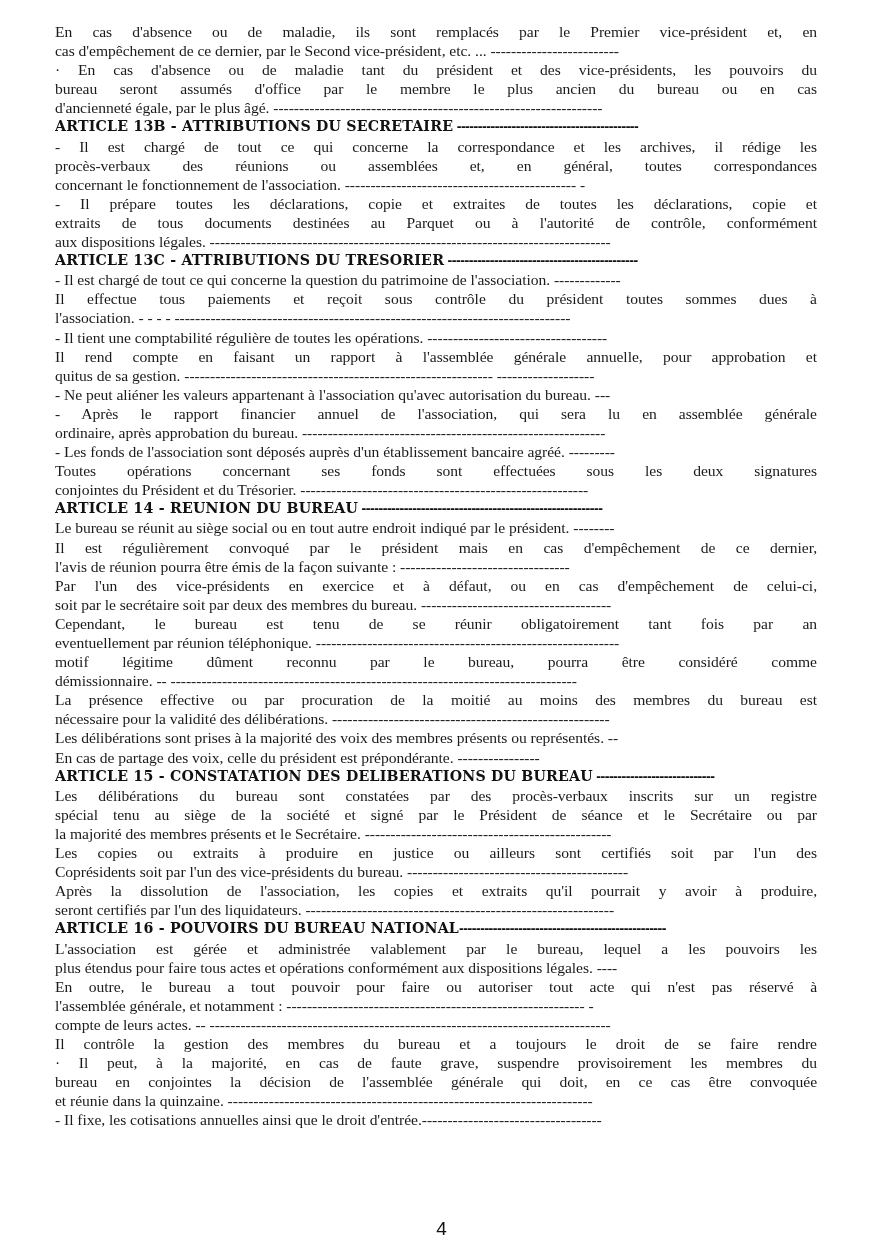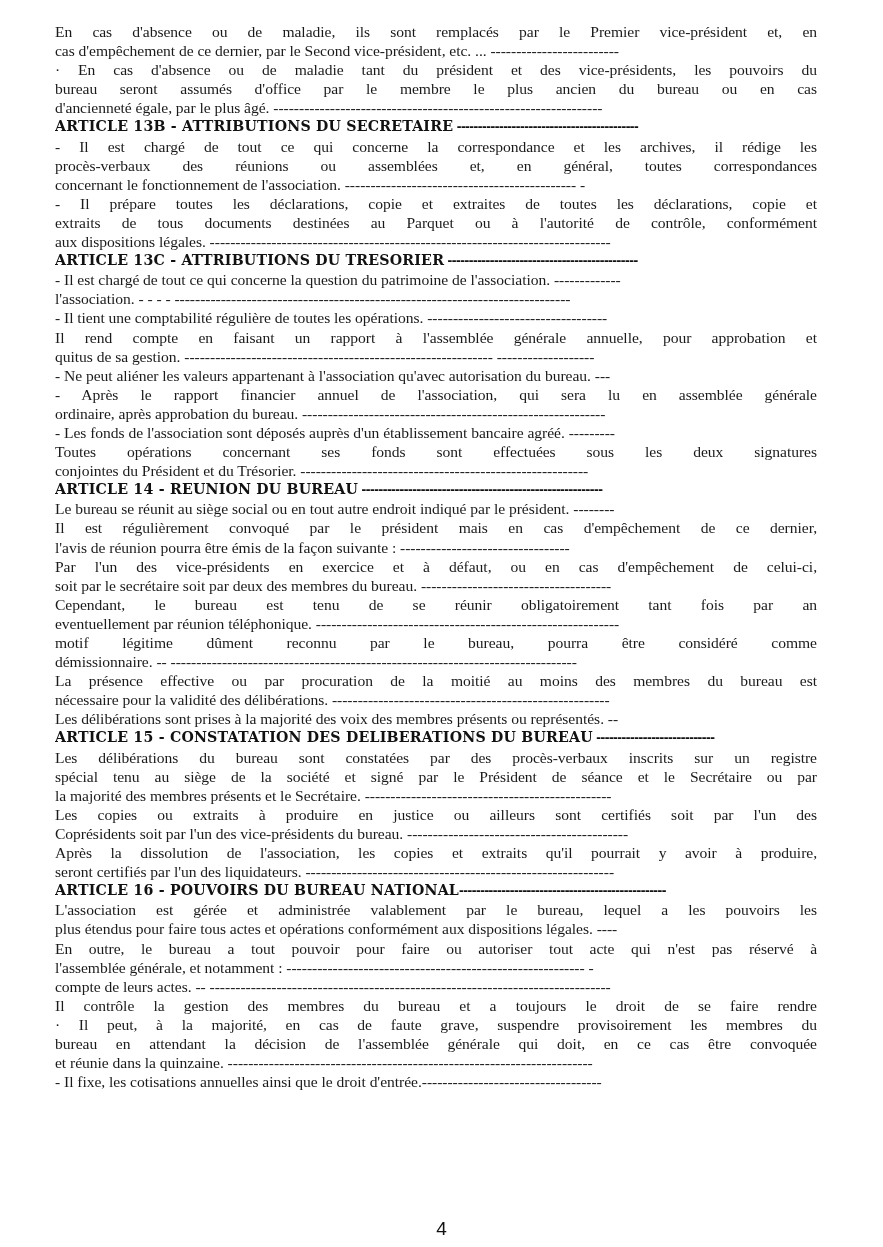--- a/index.html
+++ b/index.html
@@ -37,20 +37,21 @@
     <div class="line">d'ancienneté égale, par le plus âgé. ----------------------------------------------------------------</div>
     <div class="heading"><span class="u">ARTICLE 13B</span><span> - </span><span class="u">ATTRIBUTIONS DU SECRETAIRE</span><span class="dash"> -------------------------------------------</span></div>
     <div class="line just">- Il est chargé de tout ce qui concerne la correspondance et les archives, il rédige les</div>
     <div class="line just">procès-verbaux des réunions ou assemblées et, en général, toutes correspondances</div>
     <div class="line">concernant le fonctionnement de l'association. ---------------------------------------------       -</div>
     <div class="line just">- Il prépare toutes les déclarations, copie et extraites de toutes les déclarations, copie et</div>
     <div class="line just">extraits de tous documents destinées au Parquet ou à l'autorité de contrôle, conformément</div>
     <div class="line">aux dispositions légales. ------------------------------------------------------------------------------</div>
     <div class="heading"><span class="u">ARTICLE 13C</span><span> - </span><span class="u">ATTRIBUTIONS DU TRESORIER</span><span class="dash"> ---------------------------------------------</span></div>
     <div class="line">- Il est chargé de tout ce qui concerne la question du patrimoine de l'association. -------------</div>
+    <div class="line just">  Il effectue tous paiements et reçoit sous contrôle du président toutes sommes dues à</div>
     <div class="line">l'association.  -  -  -  -  -----------------------------------------------------------------------------</div>
     <div class="line">- Il tient une comptabilité régulière de toutes les opérations. -----------------------------------</div>
     <div class="line just">  Il rend compte en faisant un rapport à l'assemblée générale annuelle, pour approbation et</div>
     <div class="line">quitus de sa gestion. ------------------------------------------------------------ -------------------</div>
     <div class="line">- Ne peut aliéner les valeurs appartenant à l'association qu'avec autorisation du bureau. ---</div>
     <div class="line just">- Après le rapport financier annuel de l'association, qui sera lu en assemblée générale</div>
     <div class="line">ordinaire, après approbation du bureau. -----------------------------------------------------------</div>
     <div class="line">- Les fonds de l'association sont déposés auprès d'un établissement bancaire agréé. ---------</div>
     <div class="line just">  Toutes opérations concernant ses fonds sont effectuées sous les deux signatures</div>
     <div class="line">conjointes du Président et du Trésorier. --------------------------------------------------------</div>
@@ -60,33 +61,34 @@
     <div class="line">l'avis de réunion pourra être émis de la façon suivante : ---------------------------------</div>
     <div class="line just">  Par l'un des vice-présidents en exercice et à défaut, ou en cas d'empêchement de celui-ci,</div>
     <div class="line">soit par le secrétaire soit par deux des membres du bureau. -------------------------------------</div>
     <div class="line just"> Cependant, le bureau est tenu de se réunir obligatoirement tant fois par an</div>
     <div class="line">eventuellement par réunion téléphonique. -----------------------------------------------------------</div>
     <div class="line just">motif légitime dûment reconnu par le bureau, pourra être considéré comme</div>
     <div class="line">démissionnaire.   --  -------------------------------------------------------------------------------</div>
     <div class="line just">La présence effective ou par procuration de la moitié au moins des membres du bureau est</div>
     <div class="line">nécessaire pour la validité des délibérations. ------------------------------------------------------</div>
     <div class="line">Les délibérations sont prises à la majorité des voix des membres présents ou représentés. --</div>
+    <div class="line">En cas de partage des voix, celle du président est prépondérante. ----------------</div>
     <div class="heading"><span class="u">ARTICLE 15</span><span> - </span><span class="u">CONSTATATION DES DELIBERATIONS DU BUREAU</span><span class="dash"> ----------------------------</span></div>
     <div class="line just">Les délibérations du bureau sont constatées par des procès-verbaux inscrits sur un registre</div>
     <div class="line just">spécial tenu au siège de la société et signé par le Président de séance et le Secrétaire ou par</div>
     <div class="line">la majorité des membres présents et le Secrétaire. ------------------------------------------------</div>
     <div class="line just">Les copies ou extraits à produire en justice ou ailleurs sont certifiés soit par l'un des</div>
     <div class="line">Coprésidents soit par l'un des vice-présidents du bureau. -------------------------------------------</div>
     <div class="line just">Après la dissolution de l'association, les copies et extraits qu'il pourrait y avoir à produire,</div>
     <div class="line">seront certifiés par l'un des liquidateurs. ------------------------------------------------------------</div>
     <div class="heading"><span class="u">ARTICLE 16</span><span> - </span><span class="u">POUVOIRS DU BUREAU NATIONAL</span><span class="dash">-------------------------------------------------</span></div>
     <div class="line just">L'association est gérée et administrée valablement par le bureau, lequel a les pouvoirs les</div>
     <div class="line">plus étendus pour faire tous actes et opérations conformément aux dispositions légales. ----</div>
     <div class="line just">En outre, le bureau a tout pouvoir pour faire ou autoriser tout acte qui n'est  pas réservé à</div>
     <div class="line">l'assemblée générale, et notamment : ----------------------------------------------------------     -</div>
     <div class="line">compte de leurs actes. --  ------------------------------------------------------------------------------</div>
     <div class="line just">Il contrôle la gestion des membres du bureau et a toujours le droit de se faire rendre</div>
     <div class="line just">· Il peut, à la majorité, en cas de faute grave, suspendre provisoirement les membres du</div>
-    <div class="line just">bureau en attendant la décision de l'assemblée générale qui doit, en ce cas être convoquée</div>
+    <div class="line just">bureau en conjointes la décision de l'assemblée générale qui doit, en ce cas être convoquée</div>
     <div class="line">et réunie dans la quinzaine. -----------------------------------------------------------------------</div>
     <div class="line">- Il fixe, les cotisations annuelles ainsi que le droit d'entrée.-----------------------------------</div>
   </div>
 <div class="page-number">4</div>
 
 </body></html>

